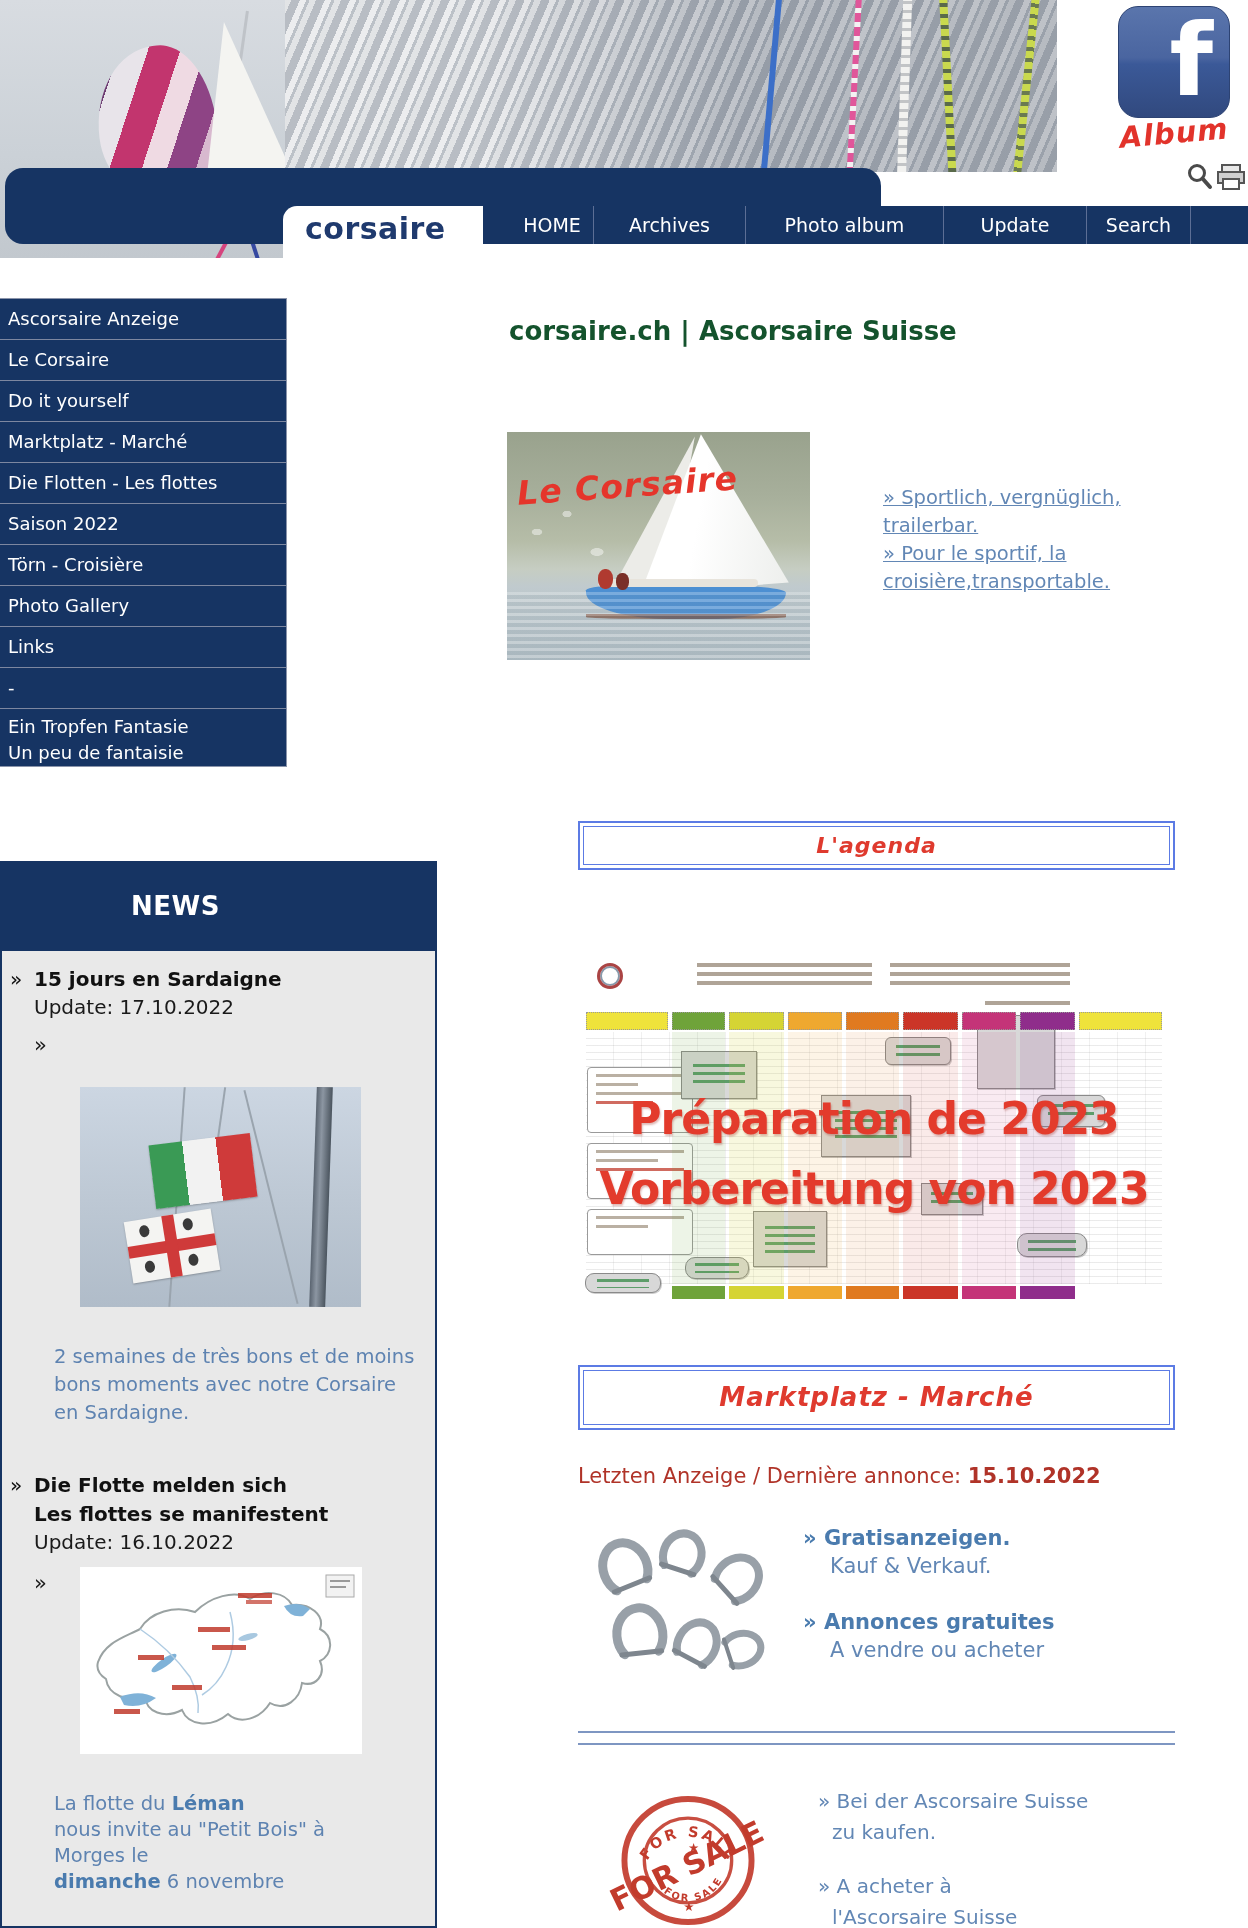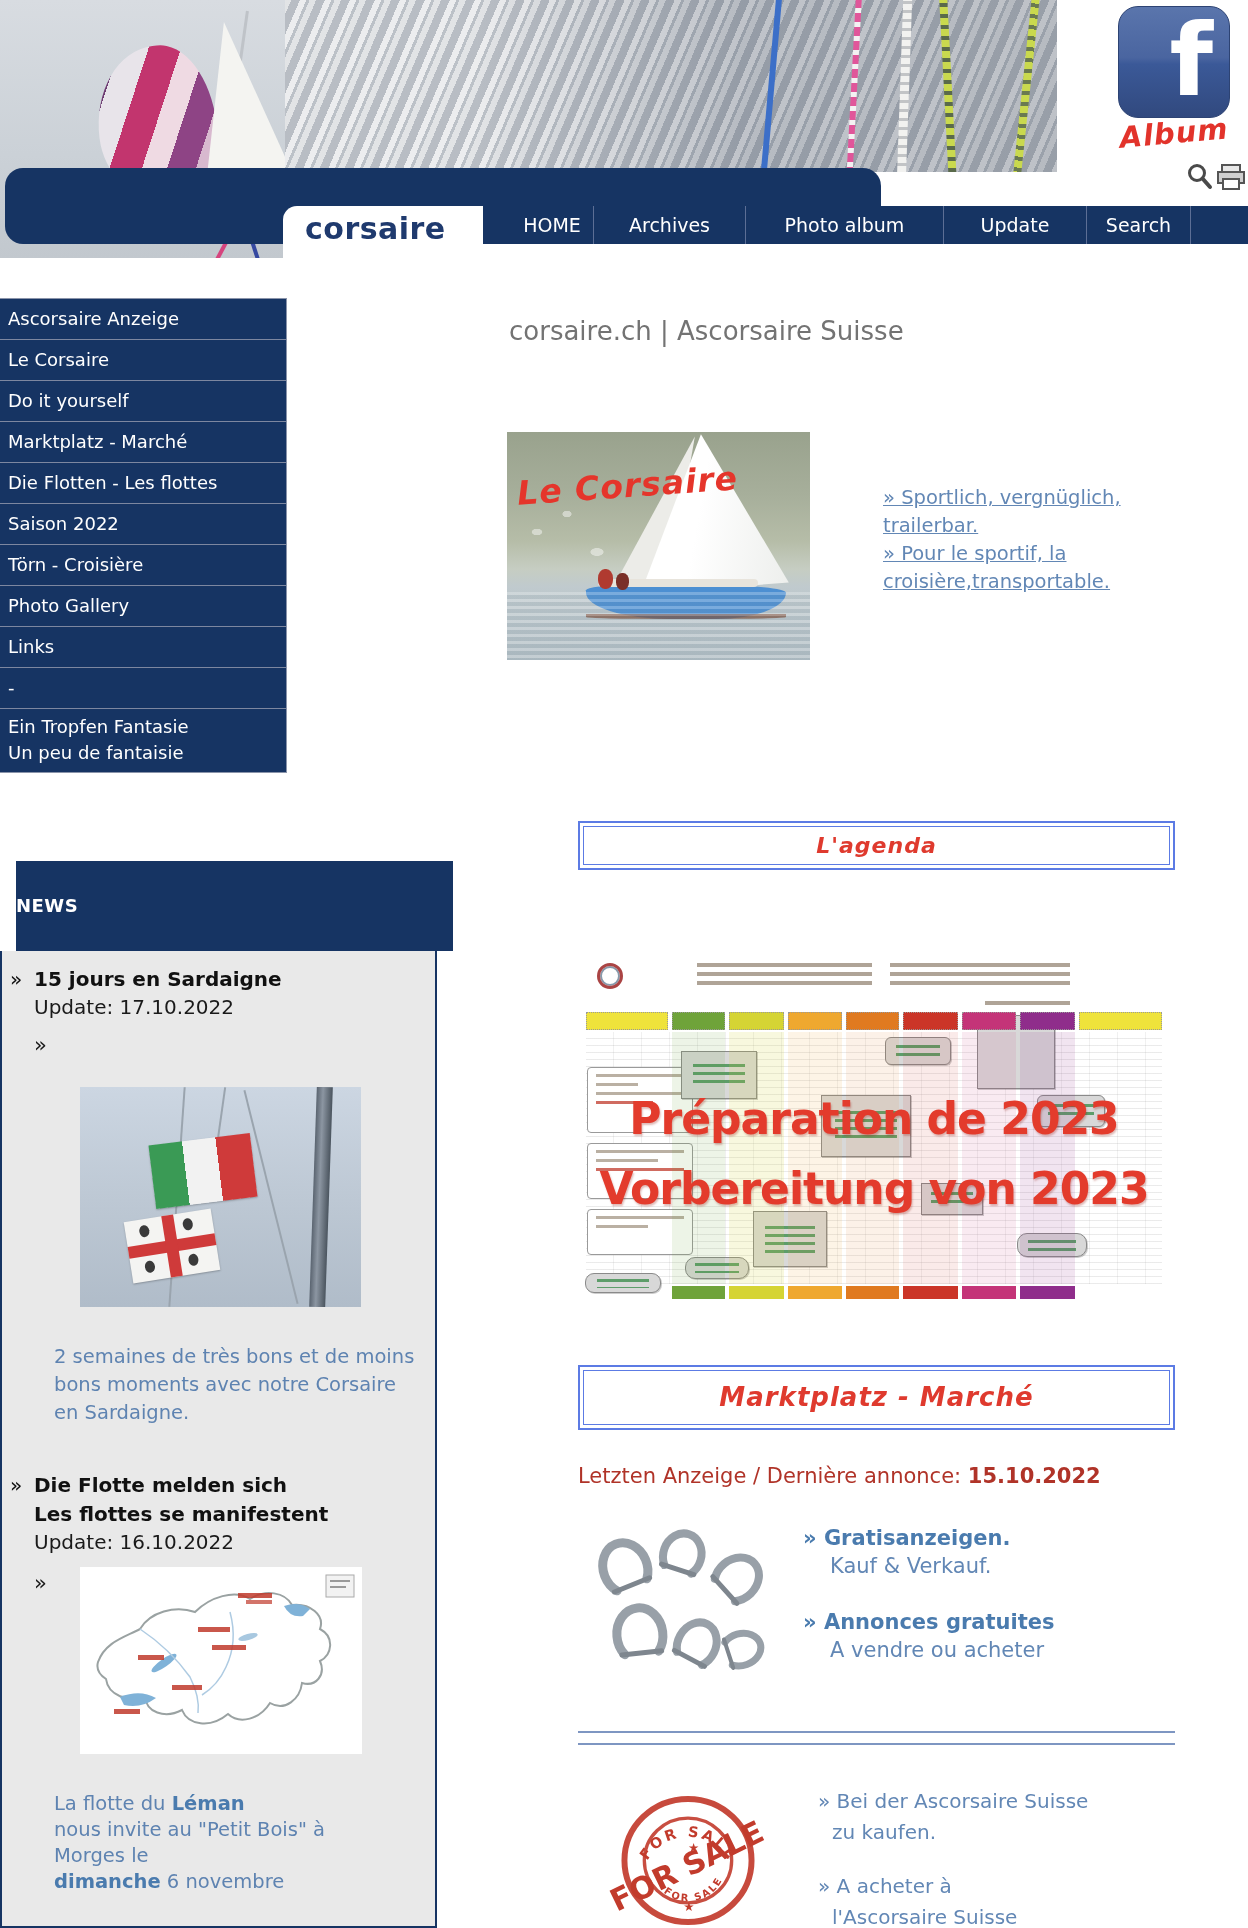--- a/index.html
+++ b/index.html
@@ -51,26 +51,26 @@
       background:linear-gradient(180deg,#5A75AC 0%,#4A65A0 46%,#3B5998 52%,#31497E 100%);
       border:1px solid #2D4373;box-sizing:border-box;}
   .fb span{position:absolute;right:16px;top:4px;color:#fff;font-size:100px;font-weight:bold;line-height:1;}
   .album{left:1116px;top:116px;width:116px;text-align:center;z-index:2;color:#E2332B;
          font-size:29px;font-weight:bold;font-style:italic;transform:rotate(-5deg);letter-spacing:1px;}
   .hicon{z-index:2;}
 
   
   #sidebar-menu{left:0;top:298px;width:287px;z-index:2;border:1px solid #8A94AA;border-left:none;box-sizing:border-box;}
   .side-item{background:#163463;border-bottom:1px solid #7D87A0;color:#fff;font-size:18px;padding:0 0 0 8px;line-height:40px;height:40px;}
-  .side-item:last-child{height:auto;line-height:26px;padding-top:5px;padding-bottom:6px;border-bottom:none;}
+  .side-item:last-child{height:auto;line-height:26px;padding-top:5px;border-bottom:none;}
   .side-item .side-line{white-space:nowrap;}
 
   
-  .news-head{left:16px;top:861px;width:437px;height:90px;background:#163463;color:#fff;z-index:2;
-             font-size:18px;font-weight:bold;letter-spacing:.5px;line-height:90px;text-align:left;
+  .news-head{left:0;top:861px;width:437px;height:90px;background:#163463;color:#fff;z-index:2;
+             font-size:26px;font-weight:bold;letter-spacing:.5px;line-height:90px;text-align:center;
              padding-right:86px;box-sizing:border-box;}
   .news-body{left:0;top:951px;width:437px;height:977px;background:#E9E9E9;z-index:2;
              border:2px solid #163463;border-top:none;box-sizing:border-box;}
   .nitem-title{position:absolute;left:8px;font-size:20px;font-weight:bold;color:#111;line-height:29px;}
   .nitem-title .blt{display:inline-block;width:24px;font-weight:normal;}
   .nitem-title .tline{margin-left:24px;}
   .nupdate{position:absolute;left:32px;font-size:20px;color:#1a1a1a;}
   .nmore{position:absolute;left:32px;font-size:21px;color:#1a1a1a;}
   .ncaption{position:absolute;left:52px;font-size:19.5px;color:#5E83B1;line-height:28px;}
   .ncaption b{color:#4A7BAE;}
@@ -82,21 +82,21 @@
   .flag-sa{position:absolute;left:48px;top:128px;width:88px;height:62px;transform:rotate(-9deg);background:#F4F4F2;box-shadow:0 1px 2px rgba(0,0,0,.25);}
   .flag-sa:before{content:"";position:absolute;left:0;top:25px;width:100%;height:12px;background:#CF3A3A;}
   .flag-sa:after{content:"";position:absolute;left:38px;top:0;width:12px;height:100%;background:#CF3A3A;}
   .moor{position:absolute;width:10px;height:12px;background:#3A3A3A;border-radius:50%;}
   .fmast{position:absolute;right:32px;top:0;width:16px;height:100%;background:linear-gradient(90deg,#5A6470,#8C96A2 40%,#4A545E);transform:rotate(2deg);}
   .fline{position:absolute;width:2px;background:#9AA4AE;}
 
   .map-img{position:absolute;left:78px;top:616px;width:282px;height:187px;background:#fff;}
 
   
-  .h1{left:509px;top:316px;font-size:26px;font-weight:normal;color:#737373;z-index:2;}
+  .h1{left:509px;top:316px;font-size:26px;font-weight:bold;color:#14532d;z-index:2;}
 
   .hero-photo{left:507px;top:432px;width:303px;height:228px;overflow:hidden;z-index:2;
      background:linear-gradient(180deg,#99A28D 0%,#A7AF9B 28%,#B6BDA8 48%,#C6CDC2 60%,#C0CACE 68%,#AFBCC3 100%);}
   .hero-photo .village{position:absolute;left:0;top:70px;width:100%;height:70px;opacity:.45;
      background:radial-gradient(8px 5px at 30px 30px,#fff 0 60%,transparent 70%),
                 radial-gradient(10px 6px at 90px 50px,#fff 0 60%,transparent 70%),
                 radial-gradient(8px 5px at 160px 20px,#fff 0 60%,transparent 70%),
                 radial-gradient(9px 6px at 230px 45px,#fff 0 60%,transparent 70%),
                 radial-gradient(7px 5px at 60px 12px,#fff 0 60%,transparent 70%);}
   .hero-photo .main-sail{position:absolute;inset:0;background:linear-gradient(100deg,#FFFFFF 60%,#E7E9E6);

